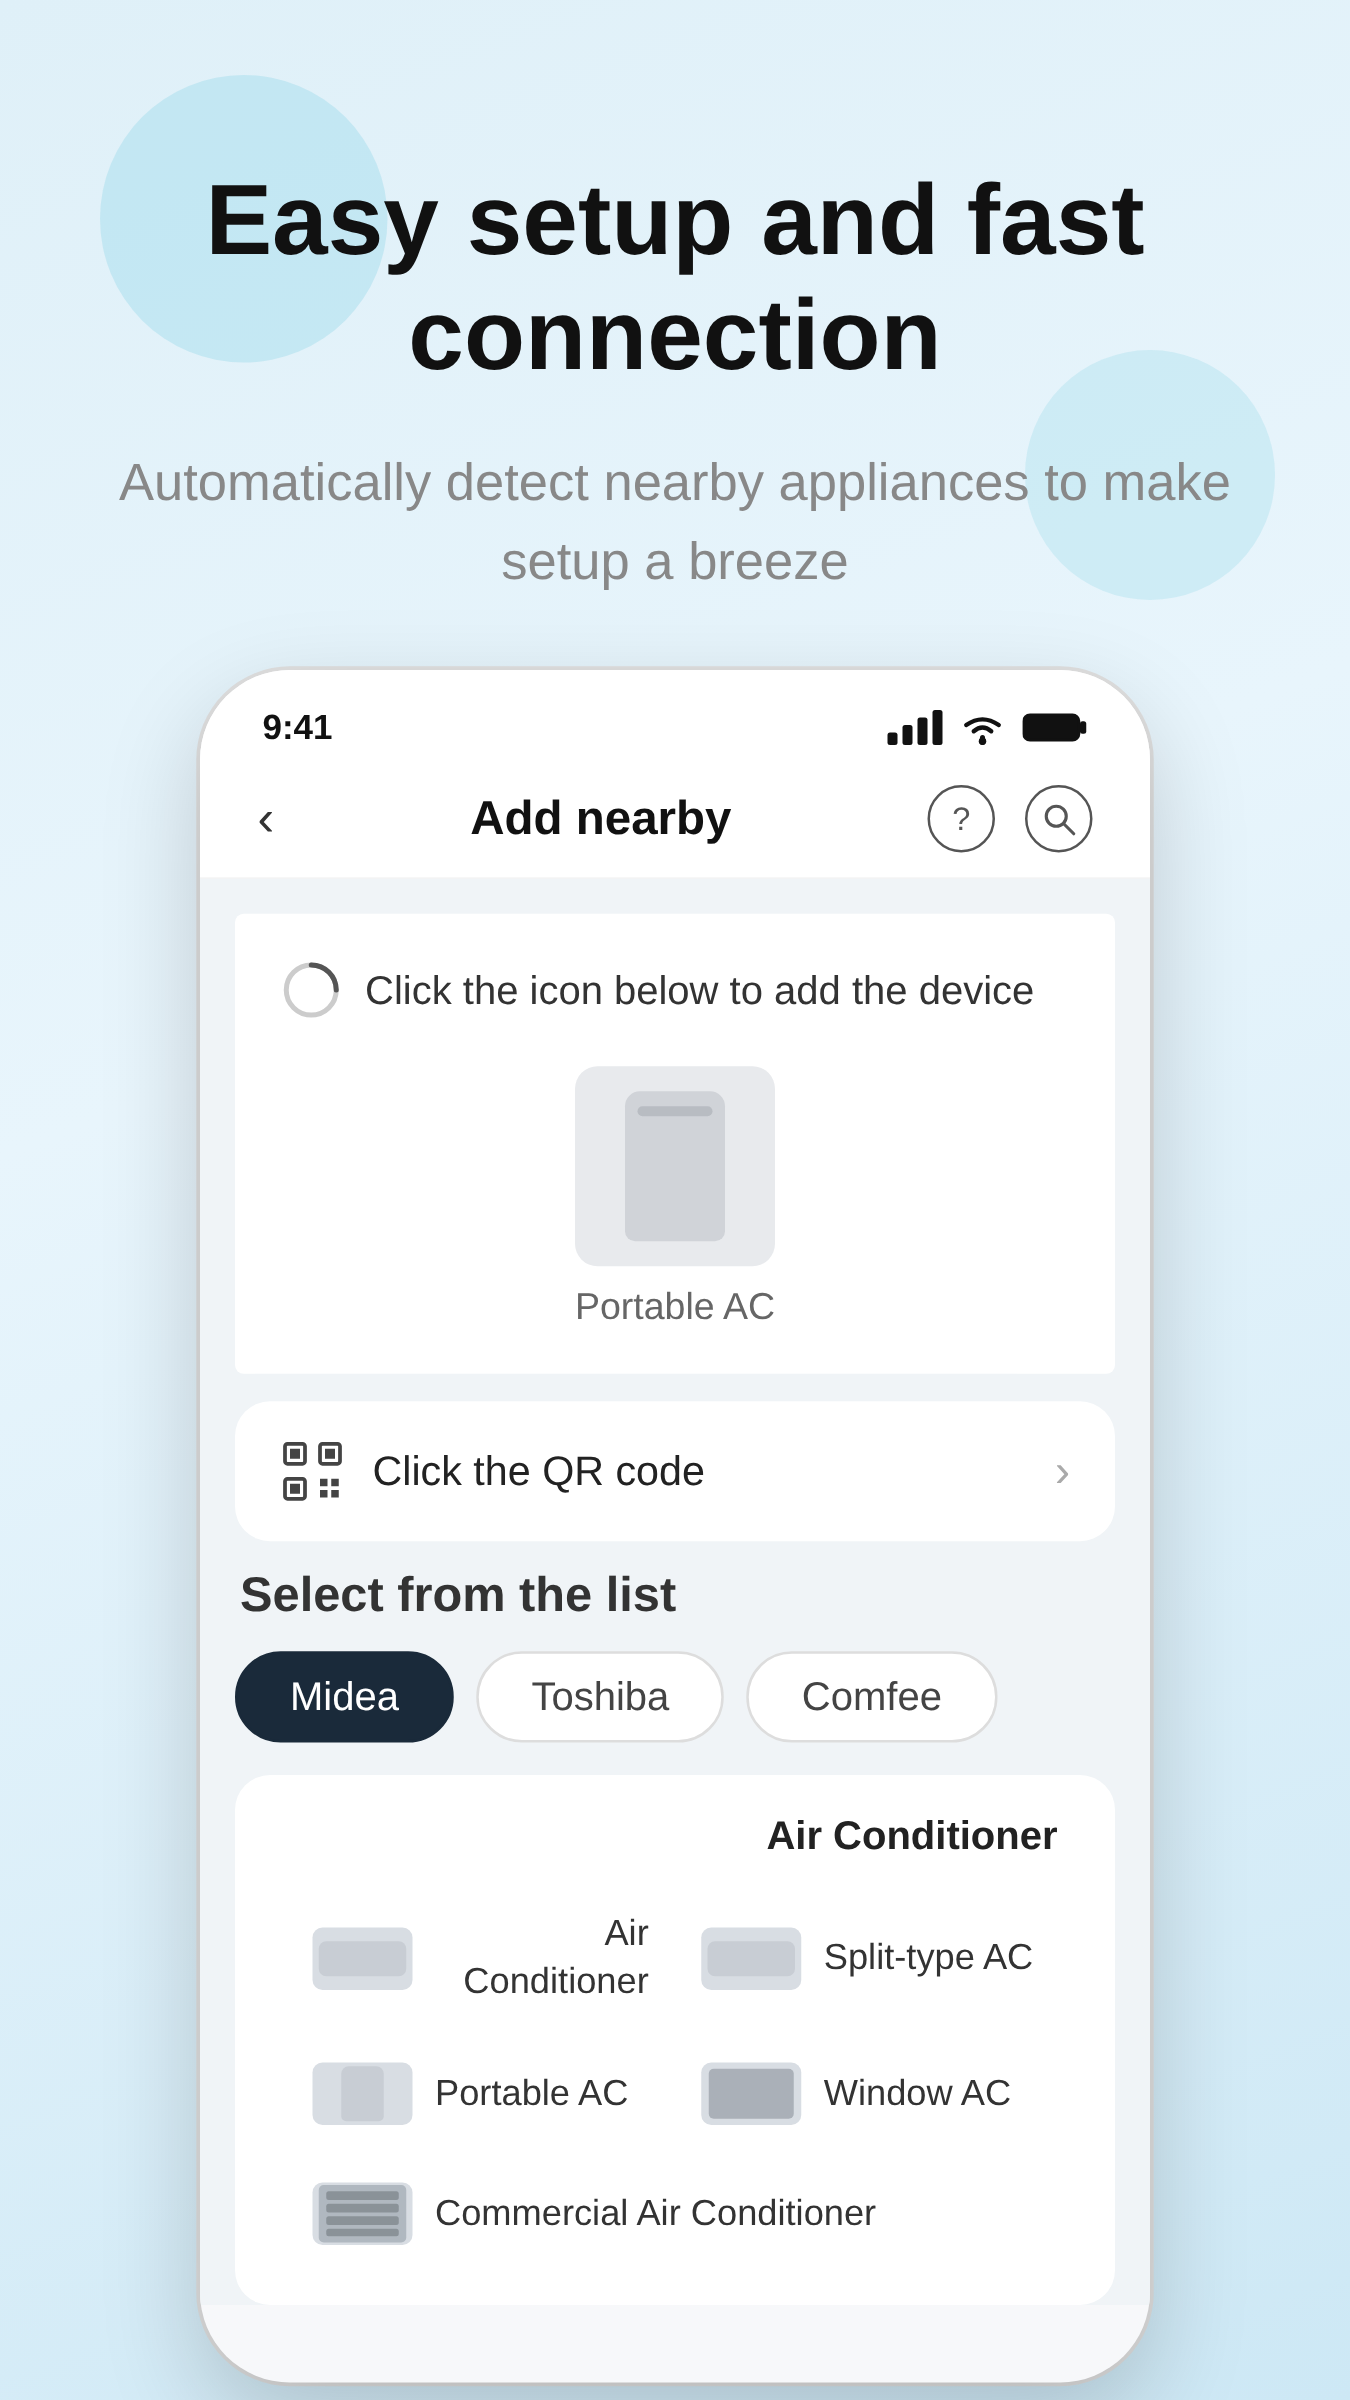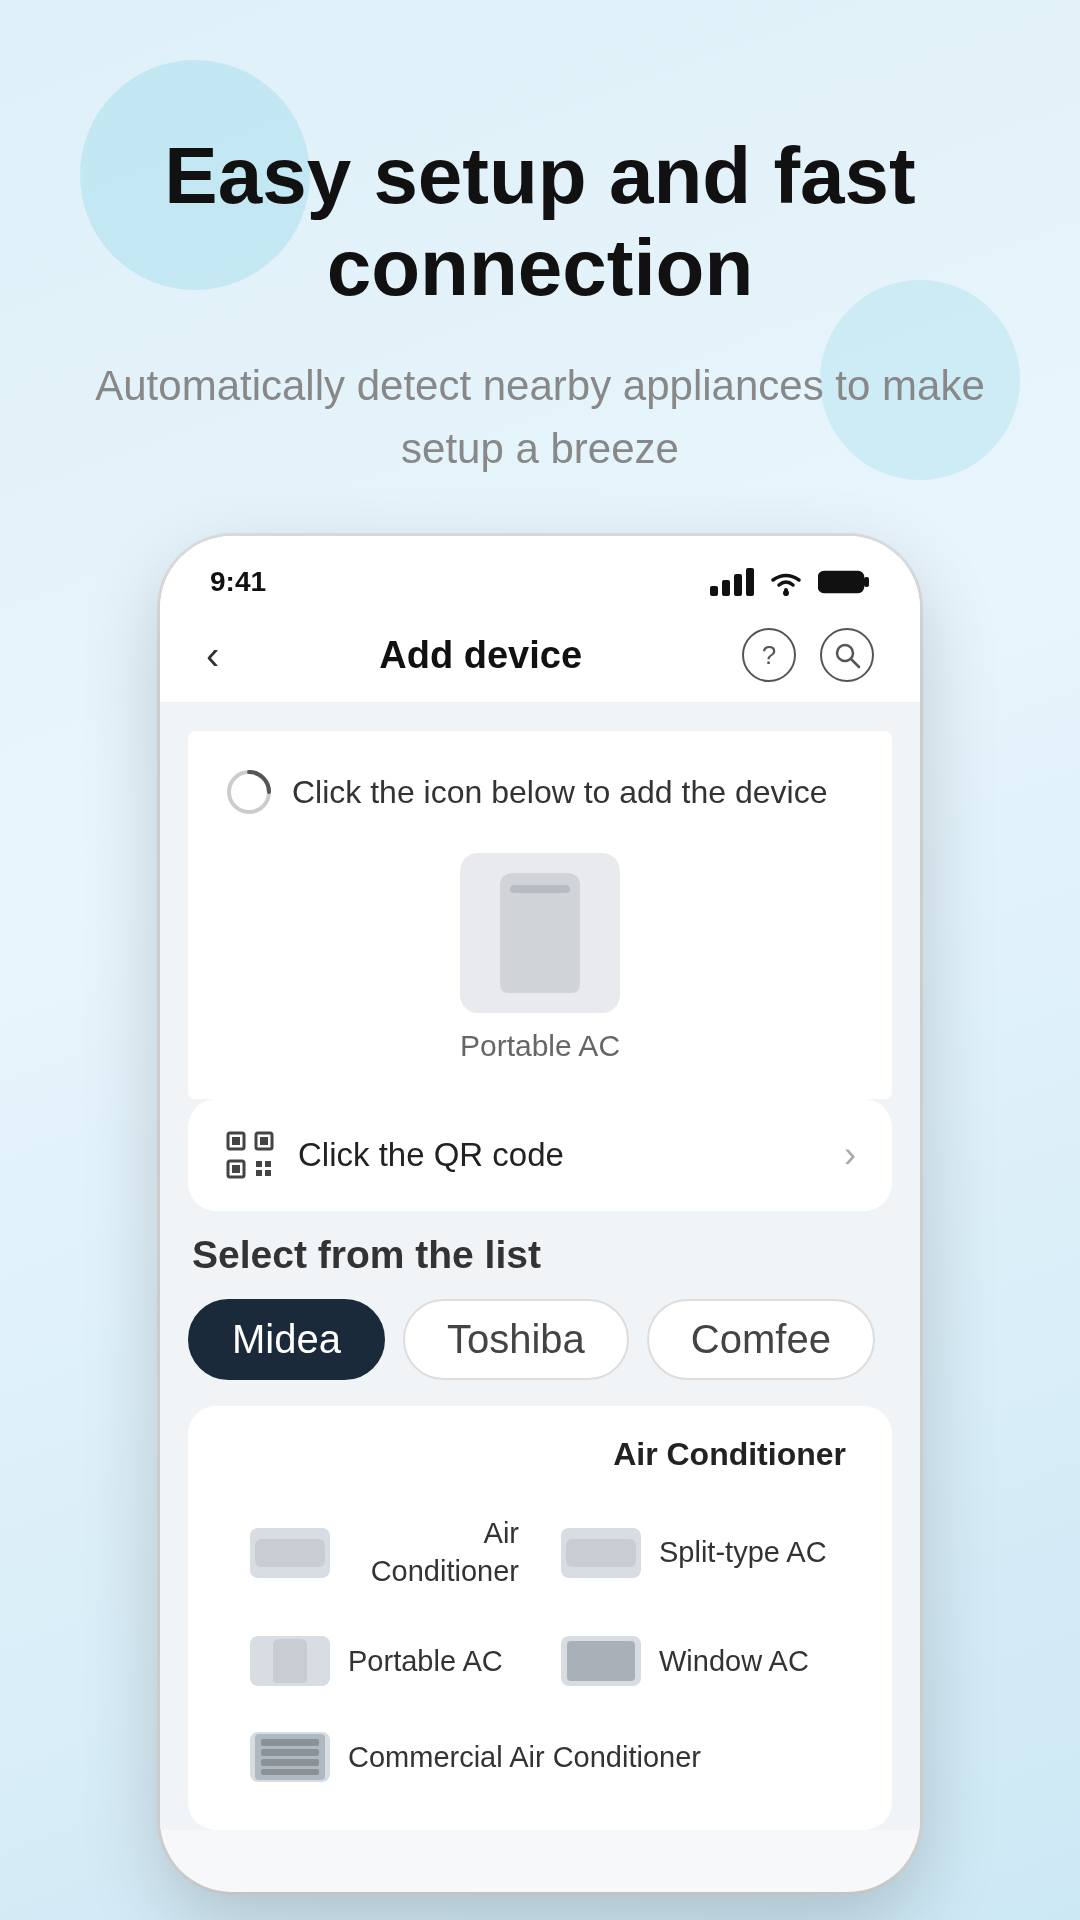--- a/index.html
+++ b/index.html
@@ -149,20 +149,21 @@
     .phone-content {
       background: #f0f4f7;
       padding: 28px 28px 0;
     }
 
     
     .detect-card {
       background: #fff;
       border-radius: 7px;
       padding: 36px 36px;
+      margin-bottom: 22px;
     }
     .detect-hint {
       display: flex;
       align-items: center;
       gap: 18px;
       margin-bottom: 36px;
     }
     .detect-spin-icon {
       width: 50px;
       height: 50px;
@@ -256,21 +257,21 @@
     
     .brand-chips {
       display: flex;
       gap: 18px;
       margin-bottom: 26px;
       flex-wrap: wrap;
     }
     .chip {
       padding: 16px 42px;
       border-radius: 50px;
-      font-size: 40px;
+      font-size: 32px;
       font-weight: 500;
       cursor: pointer;
       border: 2px solid #ddd;
       background: #fff;
       color: #444;
     }
     .chip.active {
       background: #1a2a3a;
       color: #fff;
       border-color: #1a2a3a;
@@ -402,21 +403,21 @@
           <svg width="52" height="28" viewBox="0 0 52 28" fill="none">
             <rect x="1" y="4" width="44" height="20" rx="5" stroke="#111" stroke-width="2.5" fill="#111"></rect>
             <rect x="46" y="9" width="5" height="10" rx="2" fill="#111"></rect>
           </svg>
         </div>
       </div>
     </div>
 
     <div class="nav-bar">
       <span class="nav-back">‹</span>
-      <span class="nav-title">Add device</span>
+      <span class="nav-title">Add nearby</span>
       <div class="nav-actions">
         <div class="nav-icon-btn">?</div>
         <div class="nav-icon-btn">
           <svg width="28" height="28" viewBox="0 0 28 28" fill="none">
             <circle cx="12" cy="12" r="8" stroke="#555" stroke-width="2.5"></circle>
             <line x1="18" y1="18" x2="26" y2="26" stroke="#555" stroke-width="2.5" stroke-linecap="round"></line>
           </svg>
         </div>
       </div>
     </div>

